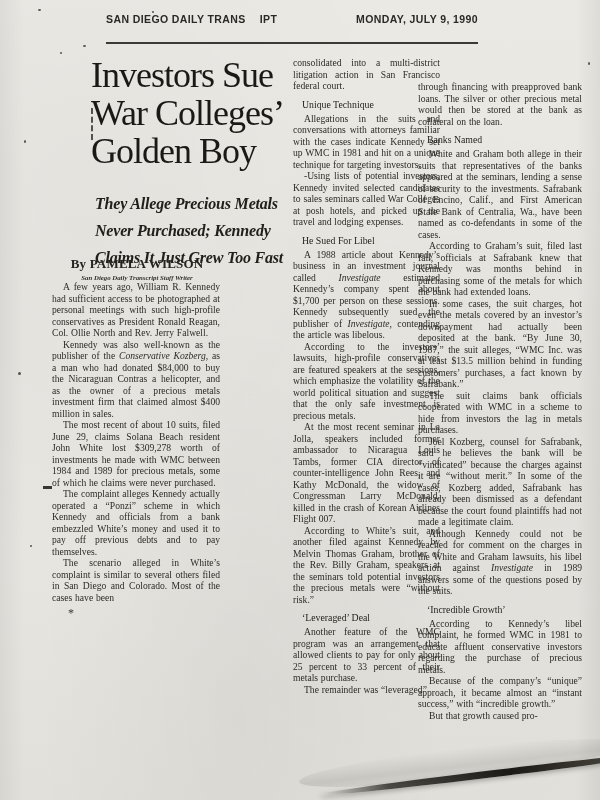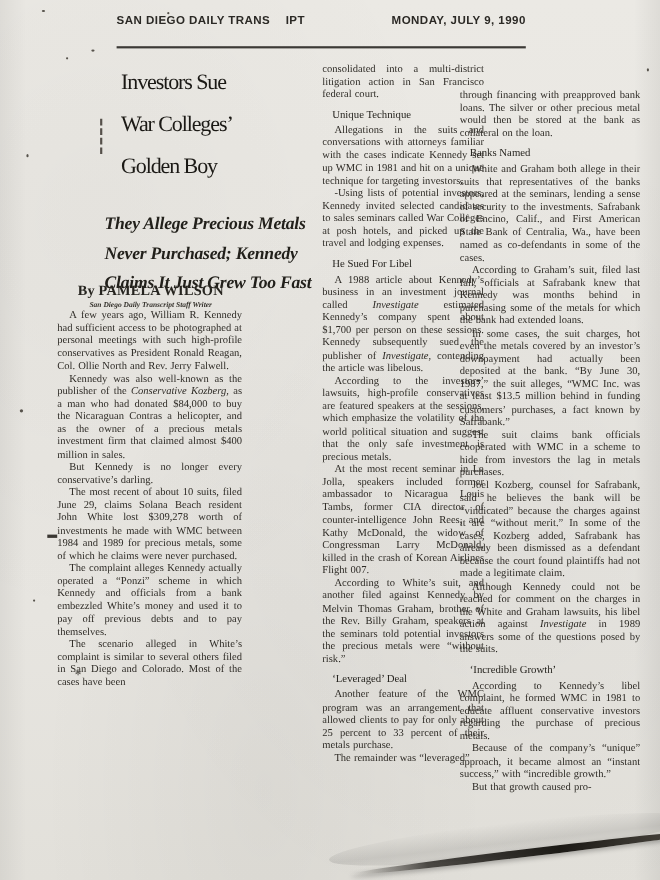--- a/index.html
+++ b/index.html
@@ -14,22 +14,22 @@
       linear-gradient(#ebe9e4,#e7e5e0 70%,#e2e0da);
   }
   .masthead{
     position:absolute;left:106px;top:13px;width:372px;
     display:flex;justify-content:space-between;align-items:baseline;
     border-bottom:2px solid #3c3a36;padding-bottom:17px;
     font-family:"Liberation Sans", sans-serif;font-weight:bold;
     font-size:10.5px;letter-spacing:0.4px;color:#2b2925;white-space:nowrap;
   }
   .masthead .gap{display:inline-block;width:14px;}
-  .headline{position:absolute;left:110px;top:56px;
-    font-size:20px;line-height:38px;letter-spacing:-1px;color:#1b1915;white-space:nowrap;}
+  .headline{position:absolute;left:91px;top:56px;
+    font-size:36px;line-height:38px;letter-spacing:-1px;color:#1b1915;white-space:nowrap;}
   .deck{position:absolute;left:95px;top:190px;
     font-size:16px;line-height:27px;font-weight:bold;font-style:italic;
     letter-spacing:-0.2px;color:#22201b;white-space:nowrap;}
   .byline{position:absolute;left:48px;top:256px;width:178px;text-align:center;}
   .byline .author{font-size:13px;font-weight:bold;letter-spacing:0.2px;color:#26241f;}
   .byline .credit{font-size:6.8px;font-weight:bold;font-style:italic;margin-top:2px;color:#33302a;}
   .col{position:absolute;overflow:hidden;text-align:justify;}
   .col1{left:52px;top:281px;width:168px;height:515px;}
   .col2{left:249px;top:57px;width:147px;height:740px;margin-left:44px;}
   .col3{left:418px;top:57px;width:164px;height:740px;margin-top:24px;}
@@ -76,21 +76,20 @@
   </div>
 
   <div class="byline">
     <div class="author">By PAMELA WILSON</div>
     <div class="credit">San Diego Daily Transcript Staff Writer</div>
   </div>
 
   <div class="col col1">
       <p class="para"><span>A few years ago, William R. Kennedy had sufficient access to be photographed at personal meetings with such high-profile conservatives as President Ronald Reagan, Col. Ollie North and Rev. Jerry Falwell.</span></p>
       <p class="para"><span>Kennedy was also well-known as the publisher of the </span><span class="em">Conservative Kozberg,</span><span> as a man who had donated $84,000 to buy the Nicaraguan Contras a helicopter, and as the owner of a precious metals investment firm that claimed almost $400 million in sales.</span></p>
-      <p class="para"><span>But Kennedy is no longer every conservative’s darling.</span></p>
       <p class="para"><span>The most recent of about 10 suits, filed June 29, claims Solana Beach resident John White lost $309,278 worth of investments he made with WMC between 1984 and 1989 for precious metals, some of which he claims were never purchased.</span></p>
       <p class="para"><span>The complaint alleges Kennedy actually operated a “Ponzi” scheme in which Kennedy and officials from a bank embezzled White’s money and used it to pay off previous debts and to pay themselves.</span></p>
       <p class="para"><span>The scenario alleged in White’s complaint is similar to several others filed in San Diego and Colorado. Most of the cases have been</span></p>
     </div>
   <div class="col col2">
       <p class="para noindent"><span>consolidated into a multi-district litigation action in San Francisco federal court.</span></p>
       <div class="subhead"><span>Unique Technique</span></div>
       <p class="para"><span>Allegations in the suits and conversations with attorneys familiar with the cases indicate Kennedy set up WMC in 1981 and hit on a unique technique for targeting investors.</span></p>
       <p class="para"><span>-Using lists of potential investors, Kennedy invited selected candidates to sales seminars called War Colleges at posh hotels, and picked up the travel and lodging expenses.</span></p>
       <div class="subhead"><span>He Sued For Libel</span></div>

